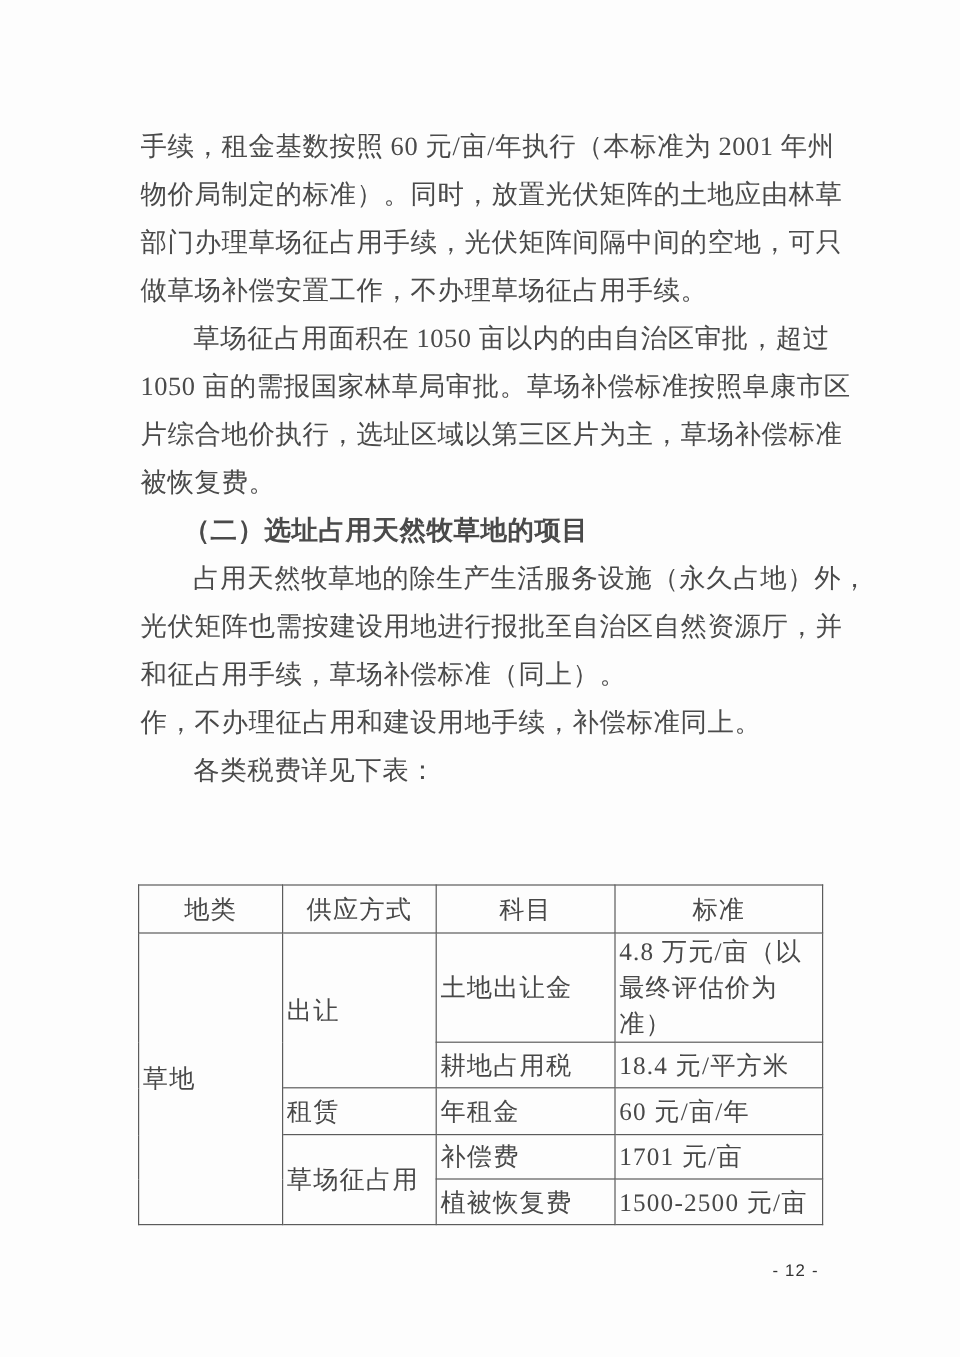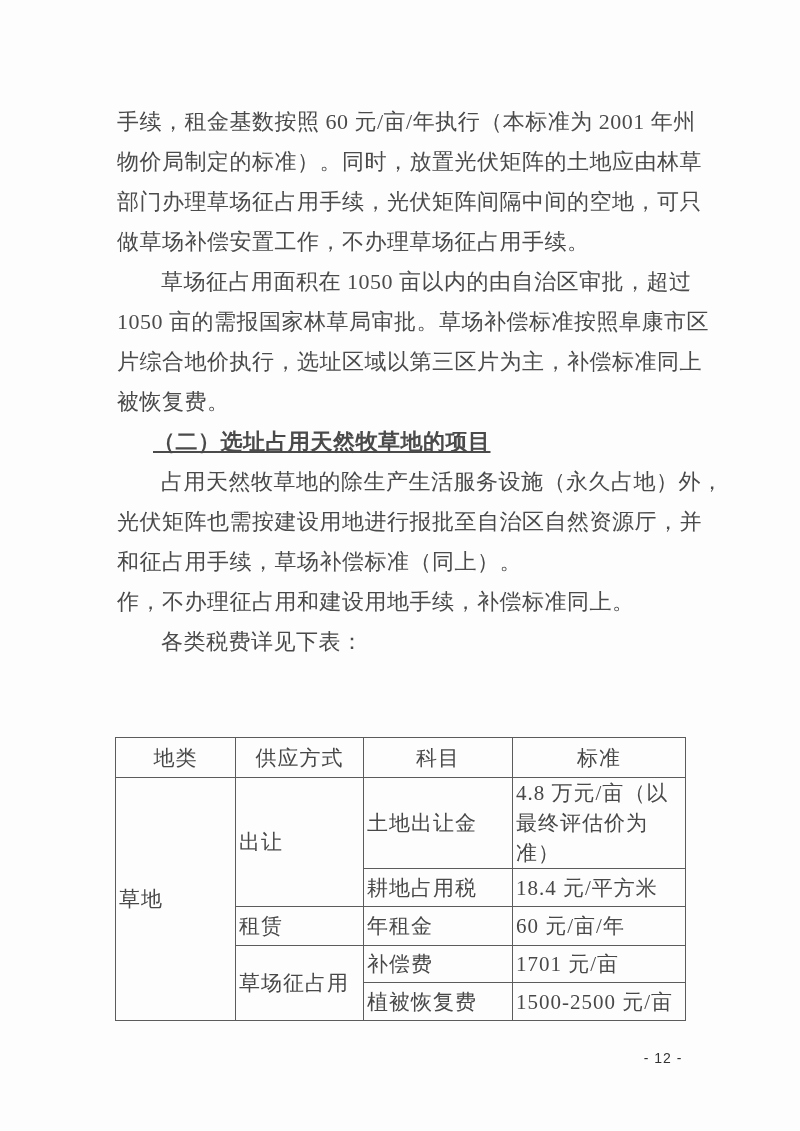--- a/index.html
+++ b/index.html
@@ -23,21 +23,21 @@
     text-align:justify;
     text-align-last:justify;
     white-space:nowrap;
     letter-spacing:0.5px;
   }
   .line.no-j{
     text-align-last:left;
     text-align:right;
   }
   .line.ind{ text-indent:44px; }
-  .line.head{ font-weight:bold; text-indent:36px;text-decoration:underline; }
+  .line.head{ font-weight:bold; text-indent:36px; }
   table.fees{
     position:absolute;
     left:115px;top:737px;
     width:570px;
     border-collapse:collapse;
     table-layout:fixed;
     font-size:21px;
     color:#484848;
   }
   table.fees td,table.fees th{
@@ -79,21 +79,21 @@
     <div>
       <div class="line">手续，租金基数按照 60 元/亩/年执行（本标准为 2001 年州</div>
       <div class="line">物价局制定的标准）。同时，放置光伏矩阵的土地应由林草</div>
       <div class="line">部门办理草场征占用手续，光伏矩阵间隔中间的空地，可只</div>
       <div class="line no-j">做草场补偿安置工作，不办理草场征占用手续。</div>
     </div>
 
     <div>
       <div class="line ind">草场征占用面积在 1050 亩以内的由自治区审批，超过</div>
       <div class="line">1050 亩的需报国家林草局审批。草场补偿标准按照阜康市区</div>
-      <div class="line">片综合地价执行，选址区域以第三区片为主，补偿标准同上</div>
+      <div class="line">片综合地价执行，选址区域以第三区片为主，草场补偿标准</div>
       <div class="line no-j">被恢复费。</div>
     </div>
 
     <div class="line head no-j">（二）选址占用天然牧草地的项目</div>
 
     <div>
       <div class="line ind">占用天然牧草地的除生产生活服务设施（永久占地）外，</div>
       <div class="line">光伏矩阵也需按建设用地进行报批至自治区自然资源厅，并</div>
       <div class="line no-j">和征占用手续，草场补偿标准（同上）。</div>
     </div>

